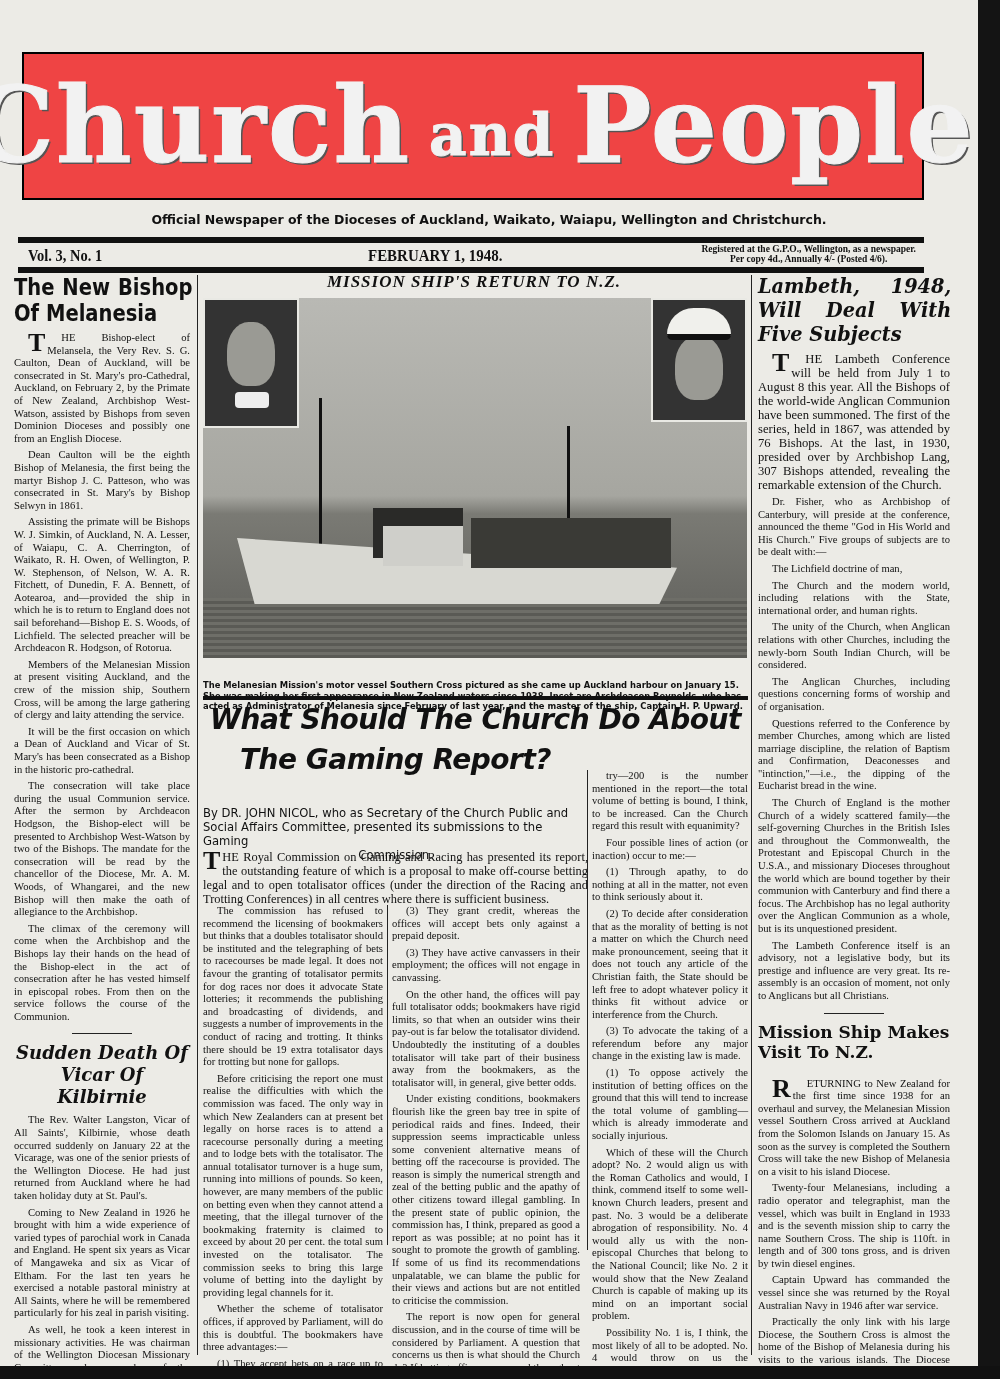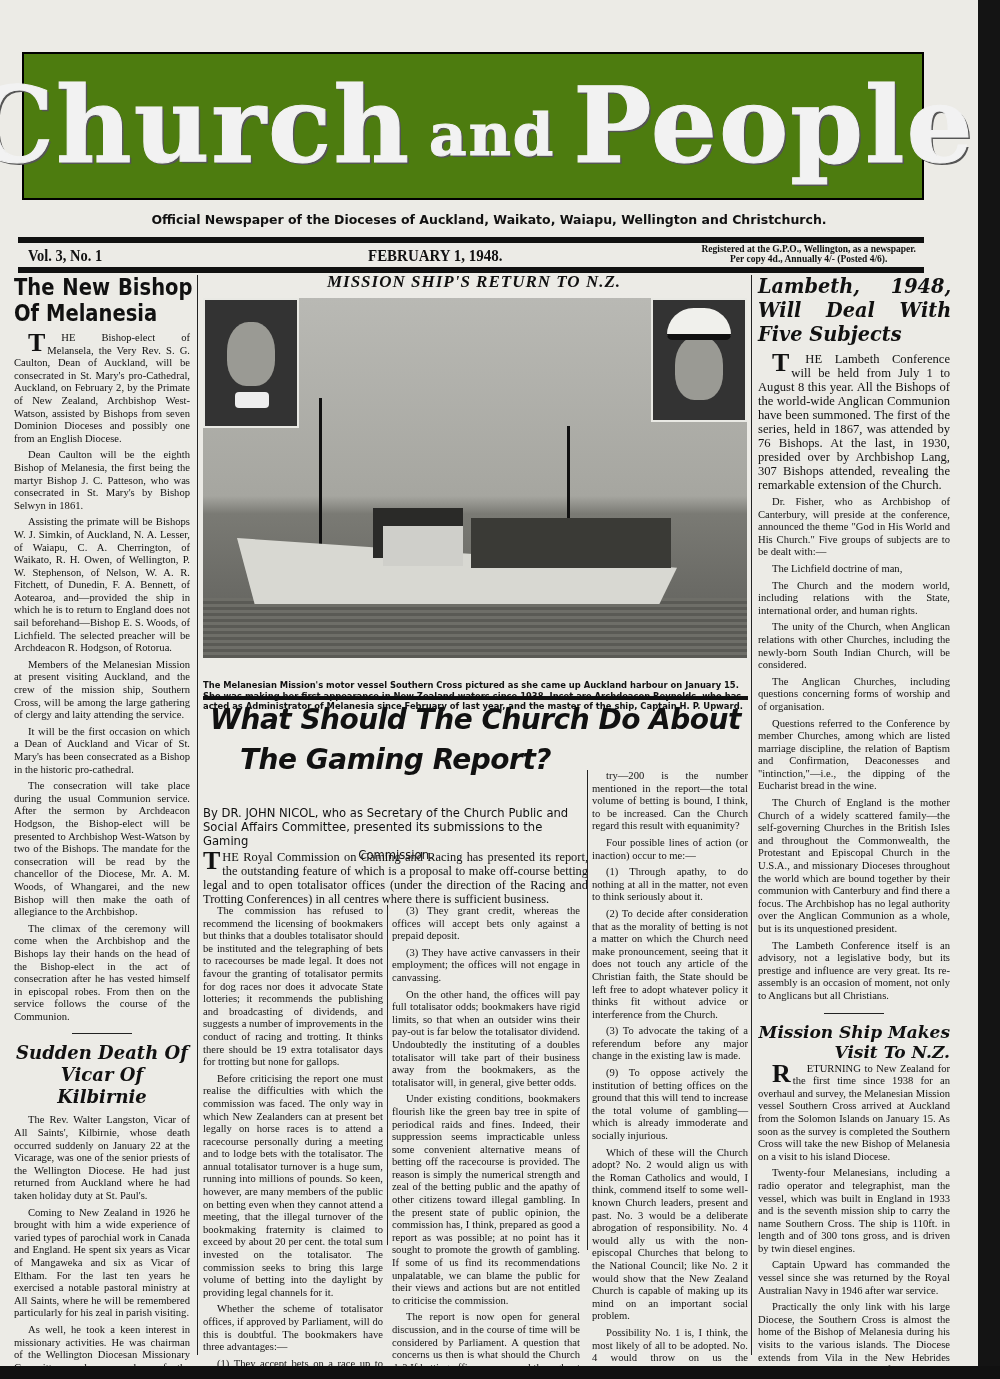--- a/index.html
+++ b/index.html
@@ -1,21 +1,21 @@
 <!DOCTYPE html>
 <html><head>
 <meta charset="utf-8">
 <style>
   html, body { margin:0; padding:0; }
   body { width:1000px; height:1379px; background:#1a1a1a; position:relative; overflow:hidden; font-family:"DejaVu Serif", serif; color:#111; }
   .page { position:absolute; left:0; top:0; width:978px; height:1366px; background:#ecebe6; }
   .right-edge { position:absolute; left:978px; top:0; width:22px; height:1379px; background:#141414; }
   .bottom-edge { position:absolute; left:0; top:1366px; width:1000px; height:13px; background:#111; }
 
-  .masthead { position:absolute; left:22px; top:52px; width:902px; height:148px; background:#4d7c0f; border:2px solid #000; box-sizing:border-box; display:flex; align-items:center; justify-content:center; }
+  .masthead { position:absolute; left:22px; top:52px; width:902px; height:148px; background:#ef4444; border:2px solid #000; box-sizing:border-box; display:flex; align-items:center; justify-content:center; }
   .masthead-title { color:#f2f2f2; font-family:"DejaVu Serif", serif; font-weight:bold; font-size:104px; letter-spacing:2px; line-height:1; -webkit-text-stroke:1px #f2f2f2; text-shadow:2px 2px 0 #555; }
   .masthead-title .and { font-size:58px; margin:0 18px; vertical-align:middle; }
 
   .subtitle { position:absolute; left:0; width:978px; top:212px; text-align:center; font-family:"DejaVu Sans", sans-serif; font-weight:bold; font-size:12.5px; }
 
   .rule-thick { position:absolute; left:18px; width:906px; height:5px; background:#111; border-top:1px solid #111; }
   .dateline { position:absolute; left:18px; width:906px; top:242px; height:26px; font-family:"Liberation Serif", serif; }
   .vol { position:absolute; left:10px; top:4px; font-size:17px; font-weight:bold; transform:scaleX(0.85); transform-origin:left; }
   .date { position:absolute; left:350px; top:4px; font-size:17px; font-weight:bold; transform:scaleX(0.88); transform-origin:left; }
   .reg { position:absolute; right:8px; top:2px; font-size:9.5px; text-align:center; font-weight:bold; line-height:1.1; }
@@ -52,21 +52,21 @@
   .byline { position:absolute; left:203px; top:806px; width:385px; font-family:"DejaVu Sans", sans-serif; font-size:11.6px; line-height:14px; }
   .byline .c { display:block; text-align:center; }
   .lead { position:absolute; left:203px; top:850px; width:385px; font-family:"Liberation Serif", serif; font-size:12.4px; line-height:14px; text-align:justify; }
   .col-g1 { left:203px; top:905px; width:180px; }
   .col-g2 { left:392px; top:905px; width:188px; }
   .col-g3 { left:592px; top:770px; width:156px; }
 
   .col4 { left:758px; top:274px; width:192px; }
   .h-lambeth { font-family:"DejaVu Serif", serif; font-style:italic; font-weight:bold; font-size:21px; line-height:24px; margin-bottom:6px; transform:scaleX(0.92); transform-origin:left; width:210px; }
   .lambeth-lead { font-size:12.6px; line-height:14px; }
-  .h-mission { font-family:"DejaVu Serif", serif; font-style:italic; font-weight:bold; font-size:17px; line-height:20px; text-align:right; margin:8px 0 1px; }
+  .h-mission { font-family:"DejaVu Serif", serif; font-weight:bold; font-size:17px; line-height:20px; text-align:left; margin:8px 0 16px; }
 </style>
 </head>
 <body>
 
 <div class="page">
 
   <div class="masthead">
     <div class="masthead-title">
       <span>Church</span><span class="and">and</span><span>People</span>
     </div>
@@ -155,21 +155,21 @@
     <p>Under existing conditions, bookmakers flourish like the green bay tree in spite of periodical raids and fines. Indeed, their suppression seems impracticable unless some convenient alternative means of betting off the racecourse is provided. The reason is simply the numerical strength and zeal of the betting public and the apathy of other citizens toward illegal gambling. In the present state of public opinion, the commission has, I think, prepared as good a report as was possible; at no point has it sought to promote the growth of gambling. If some of us find its recommendations unpalatable, we can blame the public for their views and actions but are not entitled to criticise the commission.</p>
     <p>The report is now open for general discussion, and in the course of time will be considered by Parliament. A question that concerns us then is what should the Church do? If betting offices are opened throughout the coun-</p>
   </div>
   <div class="vline" style="left:587px; top:770px; height:480px;"></div>
   <div class="col col-g3">
     <p>try—200 is the number mentioned in the report—the total volume of betting is bound, I think, to be increased. Can the Church regard this result with equanimity?</p>
     <p>Four possible lines of action (or inaction) occur to me:—</p>
     <p>(1) Through apathy, to do nothing at all in the matter, not even to think seriously about it.</p>
     <p>(2) To decide after consideration that as the morality of betting is not a matter on which the Church need make pronouncement, seeing that it does not touch any article of the Christian faith, the State should be left free to adopt whatever policy it thinks fit without advice or interference from the Church.</p>
     <p>(3) To advocate the taking of a referendum before any major change in the existing law is made.</p>
-    <p>(9) To oppose actively the institution of betting offices on the ground that this will tend to increase the total volume of gambling—which is already immoderate and socially injurious.</p>
+    <p>(1) To oppose actively the institution of betting offices on the ground that this will tend to increase the total volume of gambling—which is already immoderate and socially injurious.</p>
     <p>Which of these will the Church adopt? No. 2 would align us with the Roman Catholics and would, I think, commend itself to some well-known Church leaders, present and past. No. 3 would be a deliberate abrogation of responsibility. No. 4 would ally us with the non-episcopal Churches that belong to the National Council; like No. 2 it would show that the New Zealand Church is capable of making up its mind on an important social problem.</p>
     <p>Possibility No. 1 is, I think, the most likely of all to be adopted. No. 4 would throw on us the responsibility of either educating the public or suggesting some practicable means of suppressing the bookmaker.</p>
 
   </div>
 
   <div class="col col4">
     <div class="h-lambeth">Lambeth, 1948, Will Deal With Five Subjects</div>
     <p class="dropcap lambeth-lead">THE Lambeth Conference will be held from July 1 to August 8 this year. All the Bishops of the world-wide Anglican Communion have been summoned. The first of the series, held in 1867, was attended by 76 Bishops. At the last, in 1930, presided over by Archbishop Lang, 307 Bishops attended, revealing the remarkable extension of the Church.</p>
     <p>Dr. Fisher, who as Archbishop of Canterbury, will preside at the conference, announced the theme "God in His World and His Church." Five groups of subjects are to be dealt with:—</p>
     <p>The Lichfield doctrine of man,</p>

